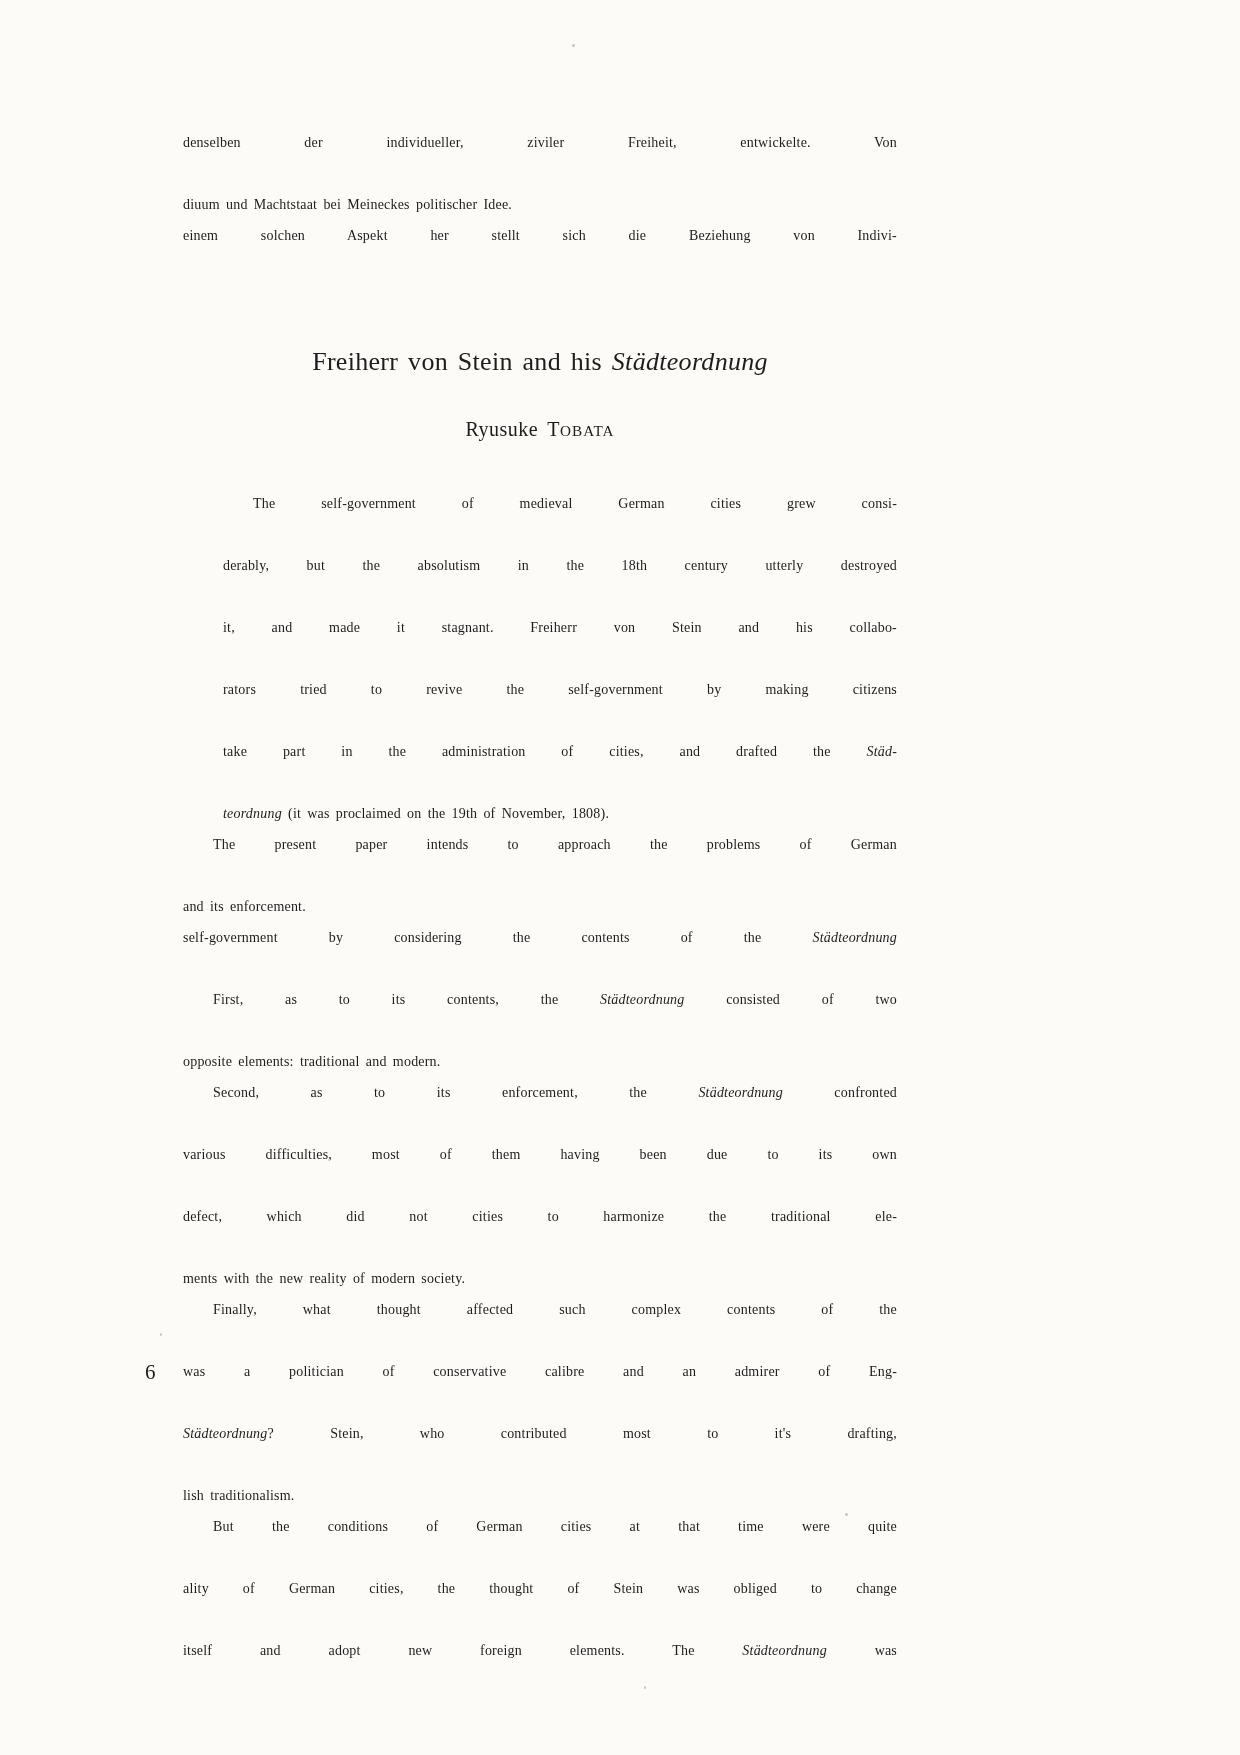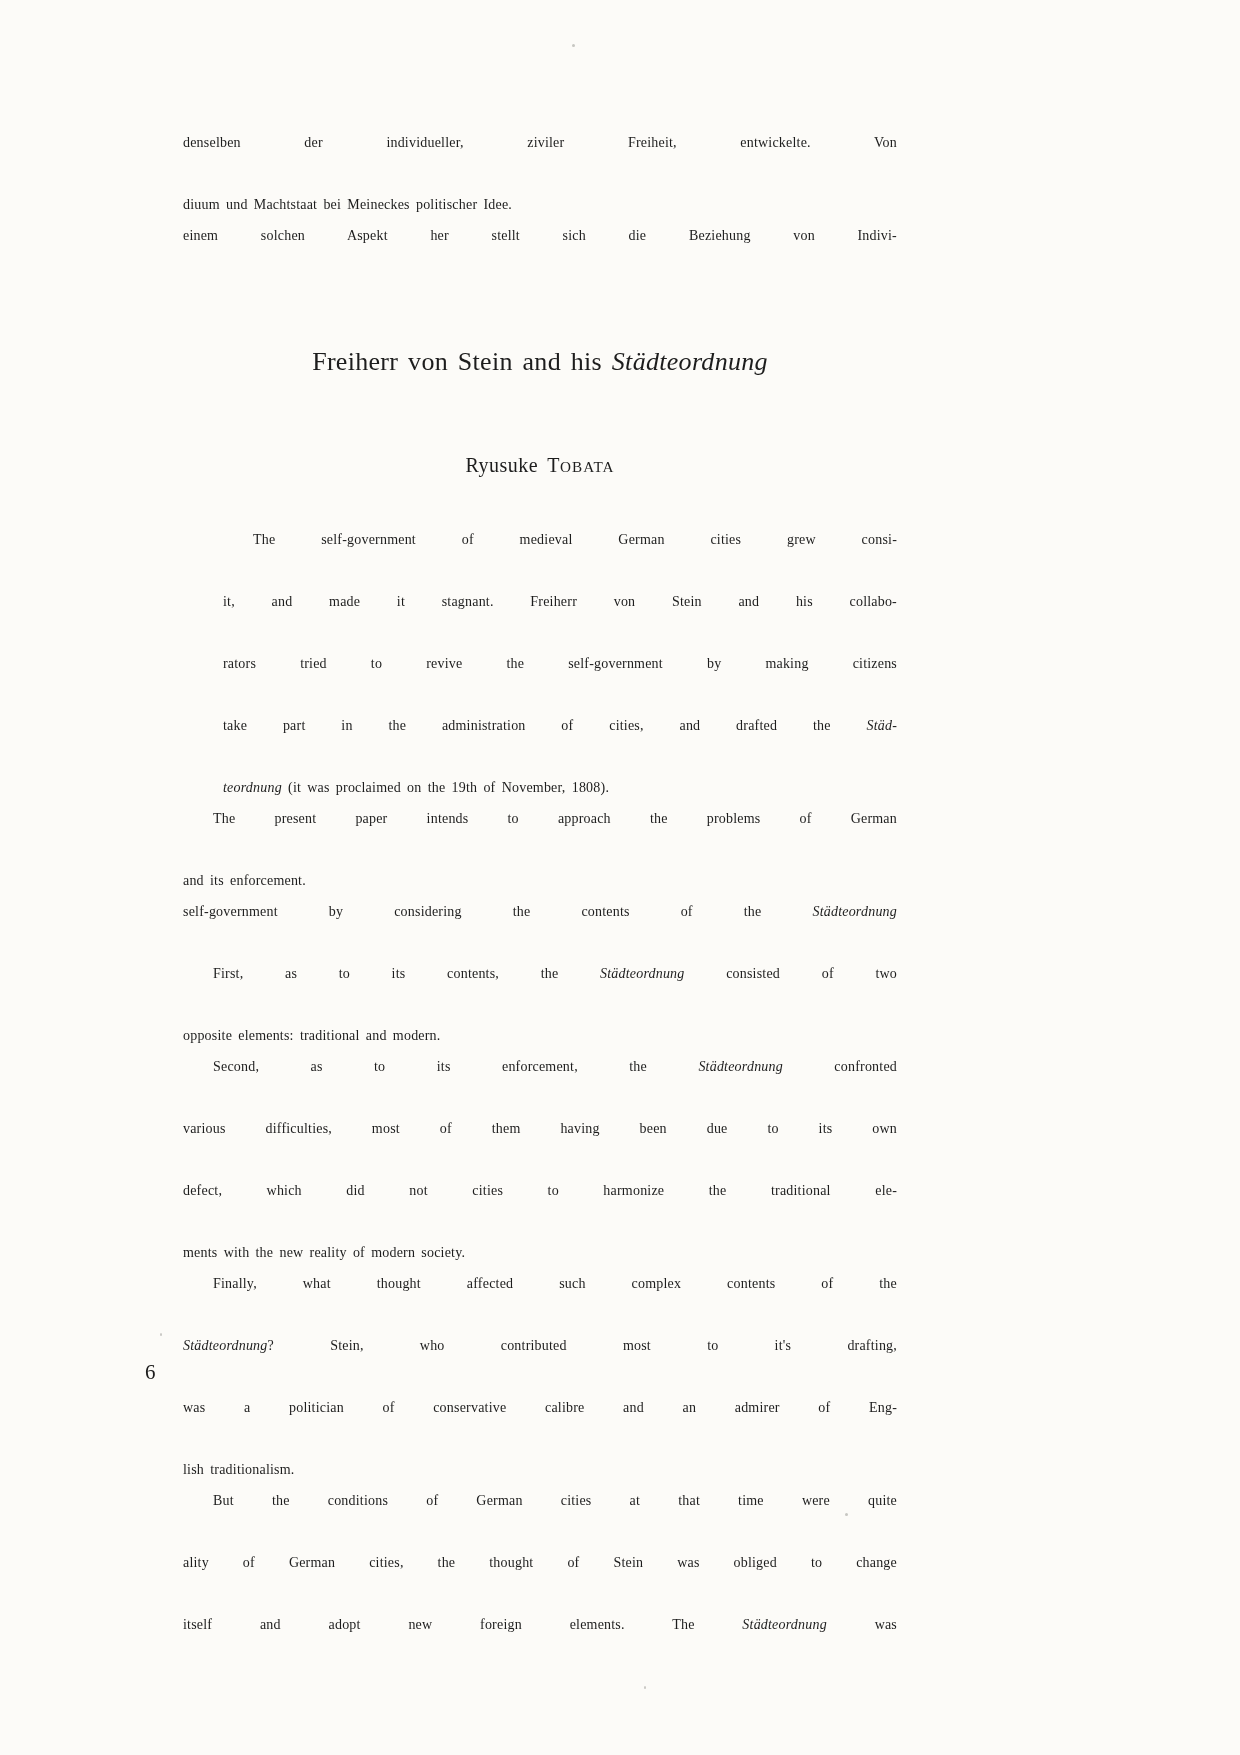--- a/index.html
+++ b/index.html
@@ -41,21 +41,21 @@
   .heading .line { text-align: center; }
   .author {
     font-size: 20px;
     line-height: 26px;
     word-spacing: 4px;
     letter-spacing: 0.5px;
   }
   .author .line { text-align: center; }
   
   [data-name="stein-title"]        { margin-top: 57px; }
-  [data-name="stein-author"]       { margin-top: 68px; }
+  [data-name="stein-author"]       { margin-top: 32px; }
   [data-name="stein-paragraph-1"]  { margin-top: 44px; margin-left: 40px; }
   .page-number {
     position: absolute;
     left: 145px;
     top: 1360px;
     font-size: 21px;
   }
   
   .speck { position: absolute; background: #9a9a96; border-radius: 50%; opacity: .55; }
 </style>
@@ -70,20 +70,21 @@
         <div class="line j" data-name="text-line"><span data-name="text">einem solchen Aspekt her stellt sich die Beziehung von Indivi-</span></div>
       </div>
       <div class="heading" data-name="stein-title">
         <div class="line" data-name="text-line"><span data-name="text">Freiherr von Stein and his </span><span class="it" data-name="italic-text">Städteordnung</span></div>
       </div>
       <div class="author" data-name="stein-author">
         <div class="line" data-name="text-line"><span data-name="text">Ryusuke T</span><span class="sc" data-name="smallcaps-text">OBATA</span></div>
       </div>
       <div class="paragraph" data-name="stein-paragraph-1">
         <div class="line j ind" data-name="text-line"><span data-name="text">The self-government of medieval German cities grew consi-</span></div>
+        <div class="line j" data-name="text-line"><span data-name="text">derably, but the absolutism in the 18th century utterly destroyed</span></div>
         <div class="line j" data-name="text-line"><span data-name="text">it, and made it stagnant. Freiherr von Stein and his collabo-</span></div>
         <div class="line j" data-name="text-line"><span data-name="text">rators tried to revive the self-government by making citizens</span></div>
         <div class="line j" data-name="text-line"><span data-name="text">take part in the administration of cities, and drafted the </span><span class="it" data-name="italic-text">Städ-</span></div>
         <div class="line" data-name="text-line"><span class="it" data-name="italic-text">teordnung</span><span data-name="text"> (it was proclaimed on the 19th of November, 1808).</span></div>
       </div>
       <div class="paragraph" data-name="stein-paragraph-2">
         <div class="line j ind" data-name="text-line"><span data-name="text">The present paper intends to approach the problems of German</span></div>
         <div class="line" data-name="text-line"><span data-name="text">and its enforcement.</span></div>
         <div class="line j" data-name="text-line"><span data-name="text">self-government by considering the contents of the </span><span class="it" data-name="italic-text">Städteordnung</span></div>
       </div>
@@ -92,22 +93,22 @@
         <div class="line" data-name="text-line"><span data-name="text">opposite elements: traditional and modern.</span></div>
       </div>
       <div class="paragraph" data-name="stein-paragraph-4">
         <div class="line j ind" data-name="text-line"><span data-name="text">Second, as to its enforcement, the </span><span class="it" data-name="italic-text">Städteordnung</span><span data-name="text"> confronted</span></div>
         <div class="line j" data-name="text-line"><span data-name="text">various difficulties, most of them having been due to its own</span></div>
         <div class="line j" data-name="text-line"><span data-name="text">defect, which did not cities to harmonize the traditional ele-</span></div>
         <div class="line" data-name="text-line"><span data-name="text">ments with the new reality of modern society.</span></div>
       </div>
       <div class="paragraph" data-name="stein-paragraph-5">
         <div class="line j ind" data-name="text-line"><span data-name="text">Finally, what thought affected such complex contents of the</span></div>
+        <div class="line j" data-name="text-line"><span data-name="text">was a politician of conservative calibre and an admirer of Eng-</span></div>
         <div class="line j" data-name="text-line"><span class="it" data-name="italic-text">Städteordnung</span><span data-name="text">?  Stein, who contributed most to it's drafting,</span></div>
-        <div class="line j" data-name="text-line"><span data-name="text">was a politician of conservative calibre and an admirer of Eng-</span></div>
         <div class="line" data-name="text-line"><span data-name="text">lish traditionalism.</span></div>
       </div>
       <div class="paragraph" data-name="stein-paragraph-6">
         <div class="line j ind" data-name="text-line"><span data-name="text">But the conditions of German cities at that time were quite</span></div>
         <div class="line j" data-name="text-line"><span data-name="text">ality of German cities, the thought of Stein was obliged to change</span></div>
         <div class="line j" data-name="text-line"><span data-name="text">itself and adopt new foreign elements. The </span><span class="it" data-name="italic-text">Städteordnung</span><span data-name="text"> was</span></div>
       </div>
     </div>
   <div class="page-number" data-name="page-number">6</div>
   <div class="speck" style="left:572px; top:44px;  width:3px; height:3px;" data-name="scan-dust-speck"></div>

